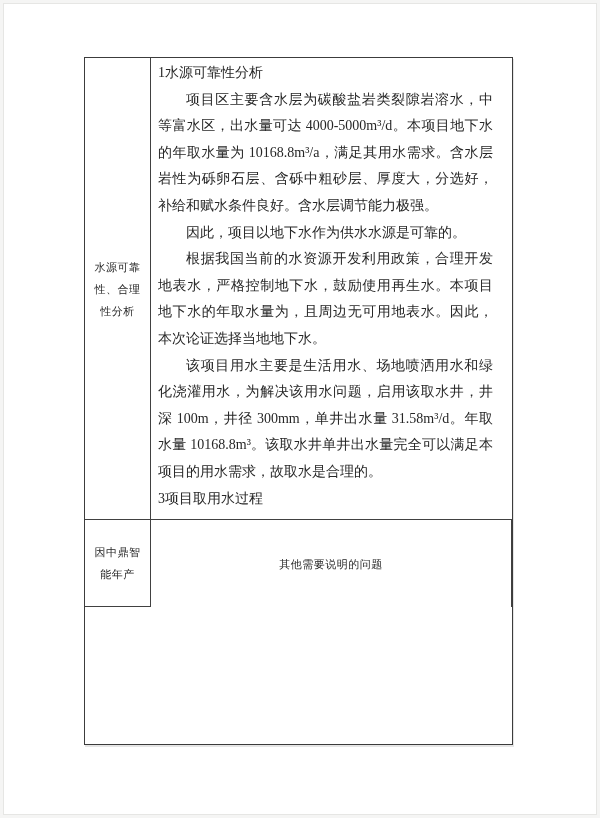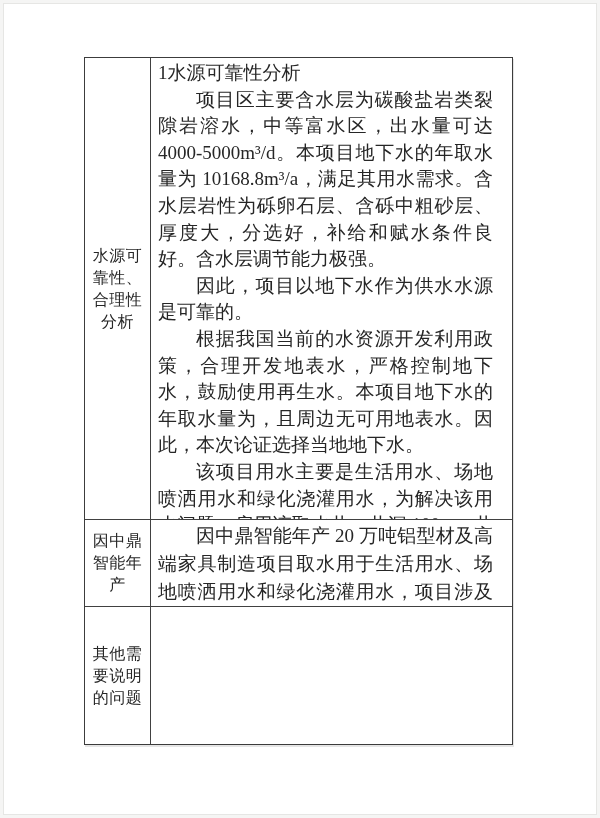--- a/index.html
+++ b/index.html
@@ -41,27 +41,27 @@
     box-sizing: border-box;
     overflow: hidden;
   }
   .label-cell {
     border-right: 1px solid #414141;
     display: flex;
     align-items: center;
     justify-content: center;
     text-align: center;
     padding: 0 5px;
-    font-size: 16px;
+    font-size: 11px;
     line-height: 22px;
     letter-spacing: 0.5px;
   }
   .content-cell {
     padding: 2px 19px 0 7px;
-    font-size: 19px;
+    font-size: 14px;
     text-align: justify;
   }
   .row-top {
     border-bottom: 1px solid #414141;
   }
   .r1 .sec-heading,
   .r1 .para {
     margin: 0;
     line-height: 26.6px;
   }
@@ -92,23 +92,20 @@
       <p class="para">因此，项目以地下水作为供水水源是可靠的。</p>
       <p class="para">根据我国当前的水资源开发利用政策，合理开发地表水，严格控制地下水，鼓励使用再生水。本项目地下水的年取水量为，且周边无可用地表水。因此，本次论证选择当地地下水。</p>
       <p class="para">该项目用水主要是生活用水、场地喷洒用水和绿化浇灌用水，为解决该用水问题，启用该取水井，井深 100m，井径 300mm，单井出水量 31.58m³/d。年取水量 10168.8m³。该取水井单井出水量完全可以满足本项目的用水需求，故取水是合理的。</p>
       <div class="sec-heading">3项目取用水过程</div>
 
     </div>
 
     <div class="cell label-cell row-top r2">
       <span>因中鼎智能年产</span>
     </div>
-    <div class="cell content-cell row-top r2">
-      <p class="para">因中鼎智能年产 20 万吨铝型材及高端家具制造项目取水用于生活用水、场地喷洒用水和绿化浇灌用水，项目涉及生活用水情况，取水水质报告详见附件 6</p>
-    </div>
 
     <div class="cell label-cell r3">
       <span>其他需要说明的问题</span>
     </div>
     <div class="cell content-cell r3 r3-content"></div>
 
   </div>
 </div>
 
 </body></html>

